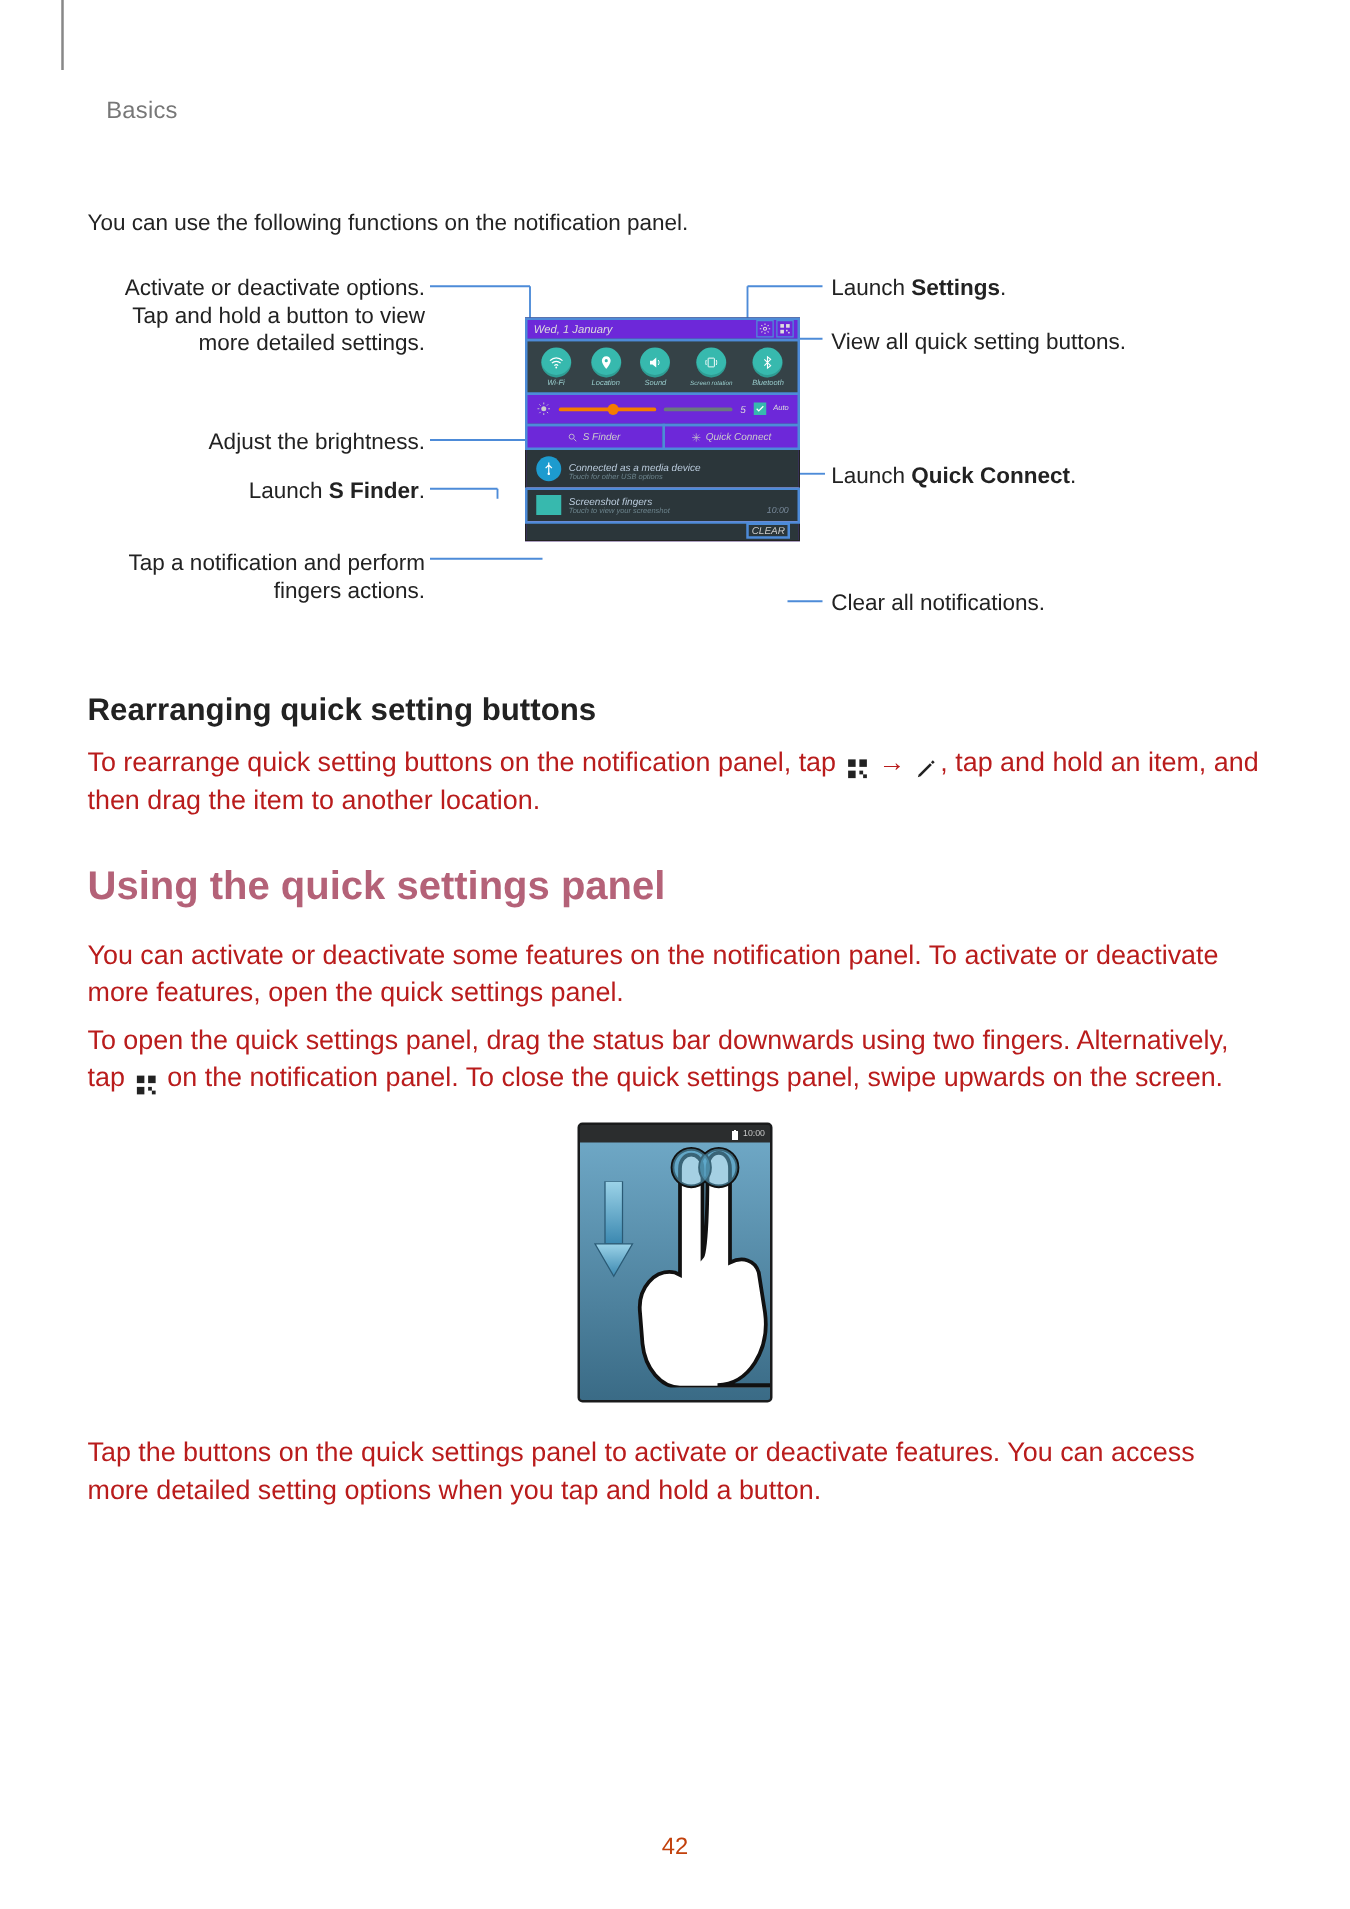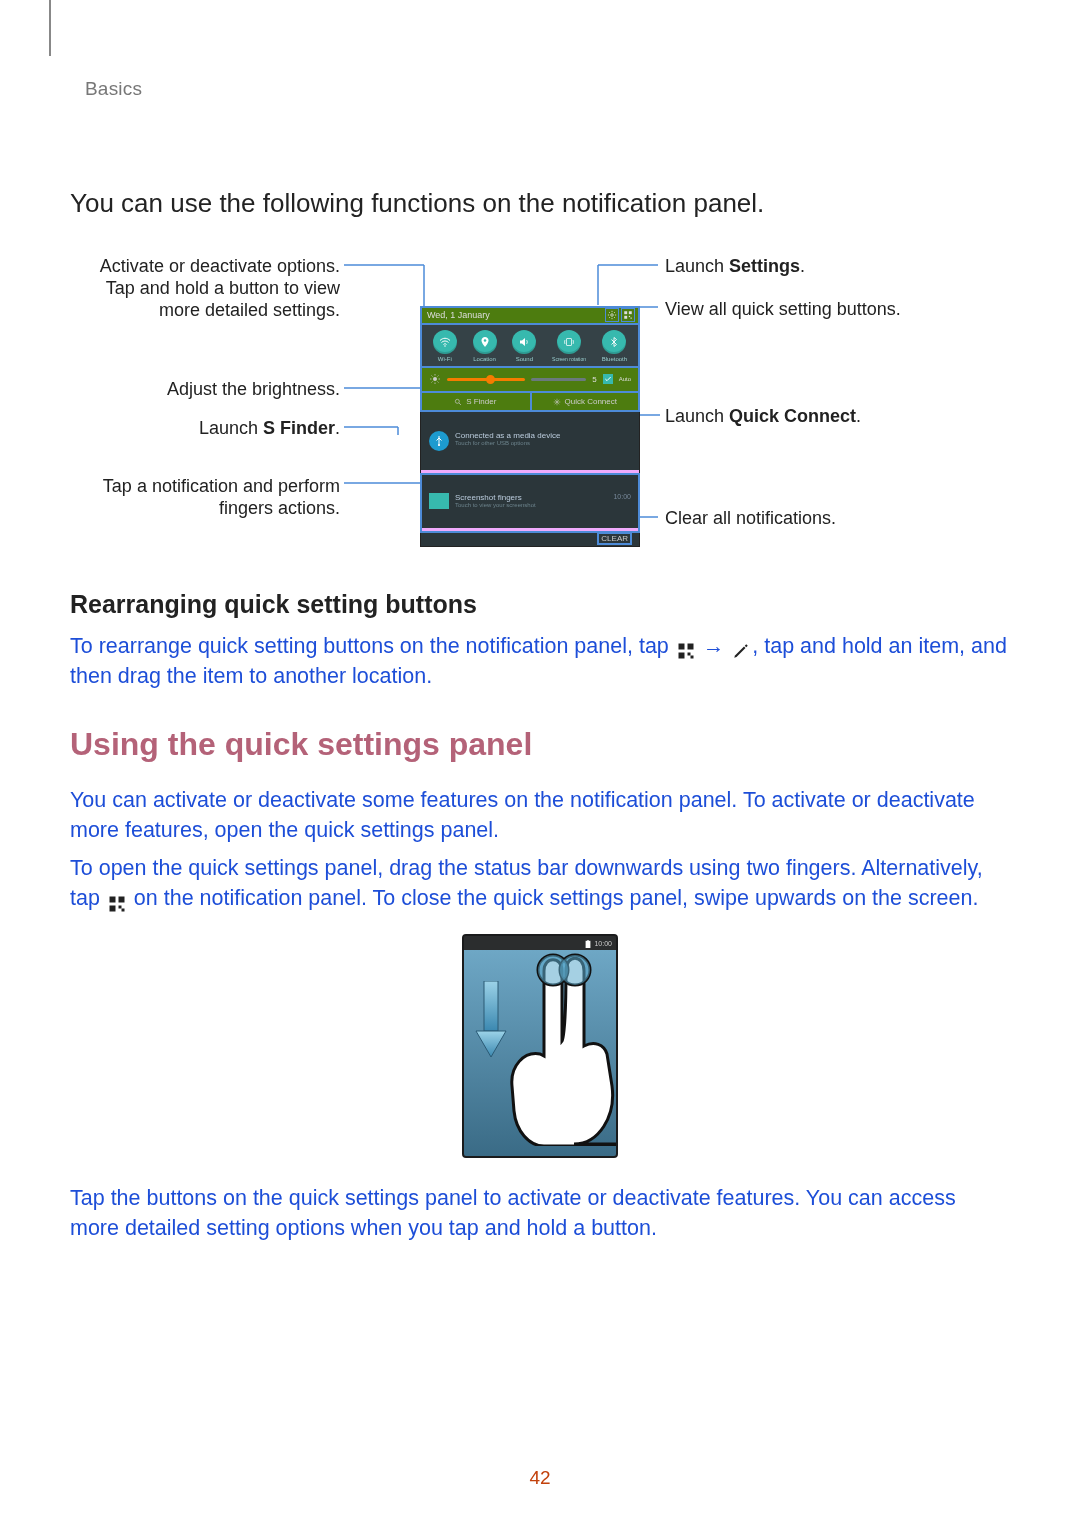--- a/index.html
+++ b/index.html
@@ -29,23 +29,23 @@
       background: #888;
     }
     .breadcrumb {
       font-size: 19px;
       color: #777;
       margin-left: 15px;
       margin-top: 38px;
       letter-spacing: 0.2px;
     }
     .intro {
-      font-size: 26px;
+      font-size: 18px;
       color: #232323;
-      margin-top: 88px;
+      margin-top: 68px;
     }
     .annotated {
       position: relative;
       width: 940px;
       height: 300px;
       margin-top: 20px;
     }
     .label-left {
       position: absolute;
       text-align: right;
@@ -56,24 +56,25 @@
     .label-right {
       position: absolute;
       text-align: left;
       font-size: 18px;
       line-height: 22px;
       color: #222;
     }
     .phone-panel {
       position: absolute;
       left: 350px;
-      top: 61px;
+      top: 45px;
       width: 218px;
-      background: #4d7c0f;
+      background: #6d28d9;
       border: 1px solid #222;
+      font-style: italic;
     }
     .p-row {
       display: flex;
       align-items: center;
       padding: 3px 6px;
       font-size: 9px;
       color: #bcc;
       justify-content: space-between;
       border-bottom: 1px solid #2a3438;
     }
@@ -178,27 +179,27 @@
       display: flex;
       align-items: center;
       justify-content: center;
       gap: 4px;
     }
     .sf-btn:first-child {
       border-right: 1px solid #2a3438;
     }
     .noti-item {
       display: flex;
-      align-items: flex-start;
+      align-items: flex-end;
       gap: 6px;
-      padding: 19px 8px;
+      padding: 5px 8px;
       background: #2b363a;
       font-size: 8px;
       color: #9ab;
-      border-bottom: 4px solid #f0abfc;
+      border-bottom: 1px solid #f0abfc;
     }
     .noti-icon {
       width: 20px;
       height: 20px;
       border-radius: 50%;
       background: #1d9bcf;
       flex-shrink: 0;
       display: flex;
       align-items: center;
       justify-content: center;
@@ -245,21 +246,21 @@
     }
     h3.subheading {
       font-size: 25px;
       font-weight: bold;
       color: #222;
       margin-top: 45px;
       margin-bottom: 12px;
     }
     p.body {
       font-size: 21.5px;
-      color: #1d4ed8;
+      color: #b91c1c;
       margin: 8px 0;
       line-height: 1.4;
     }
     p.body .inline-icon {
       display: inline-block;
       vertical-align: middle;
       width: 18px;
       height: 18px;
       margin: 0 2px;
     }

